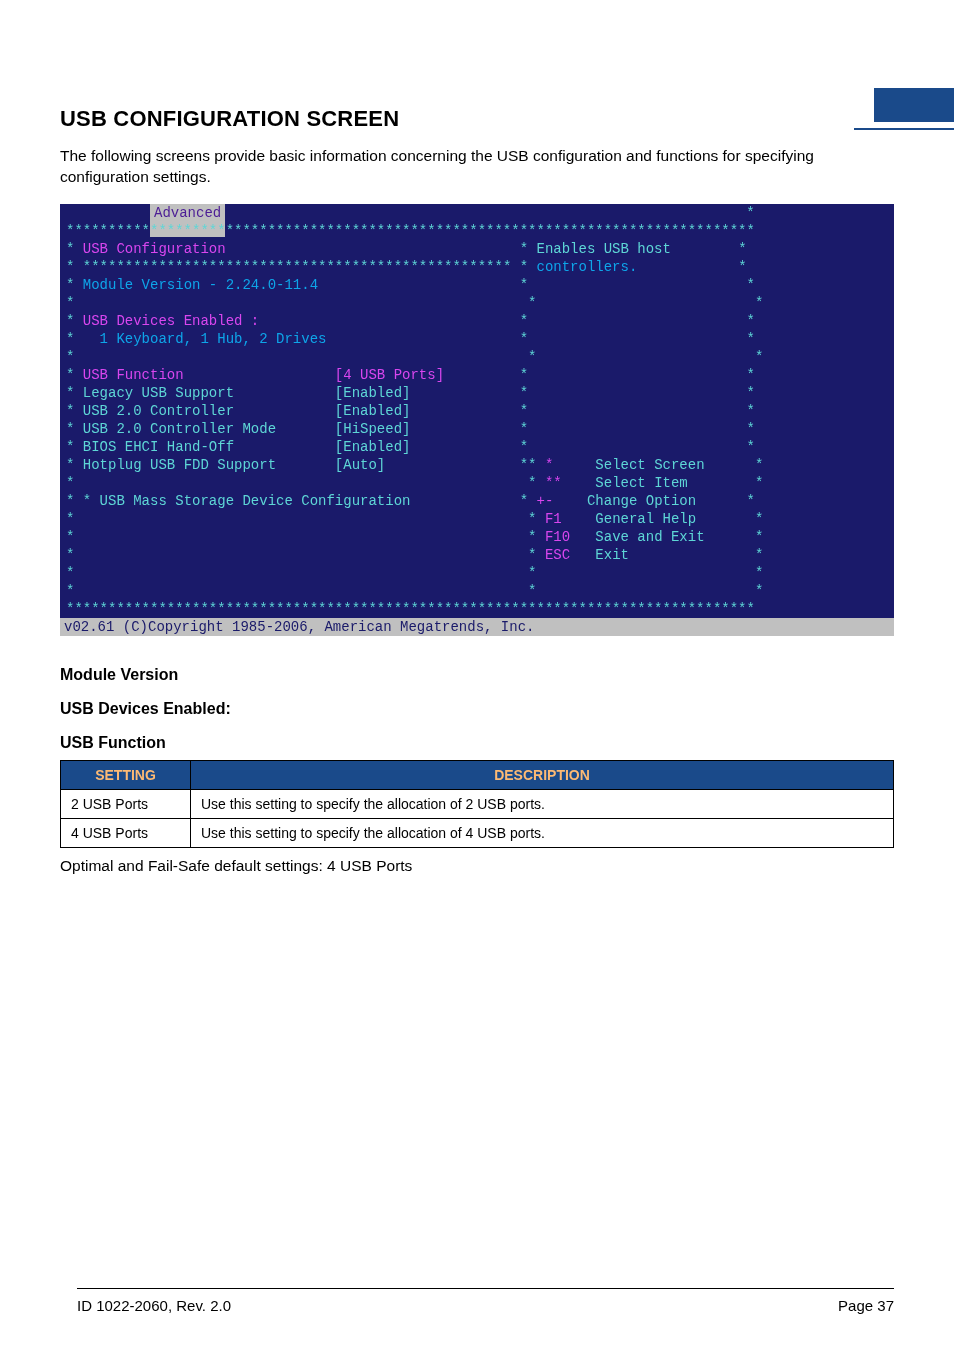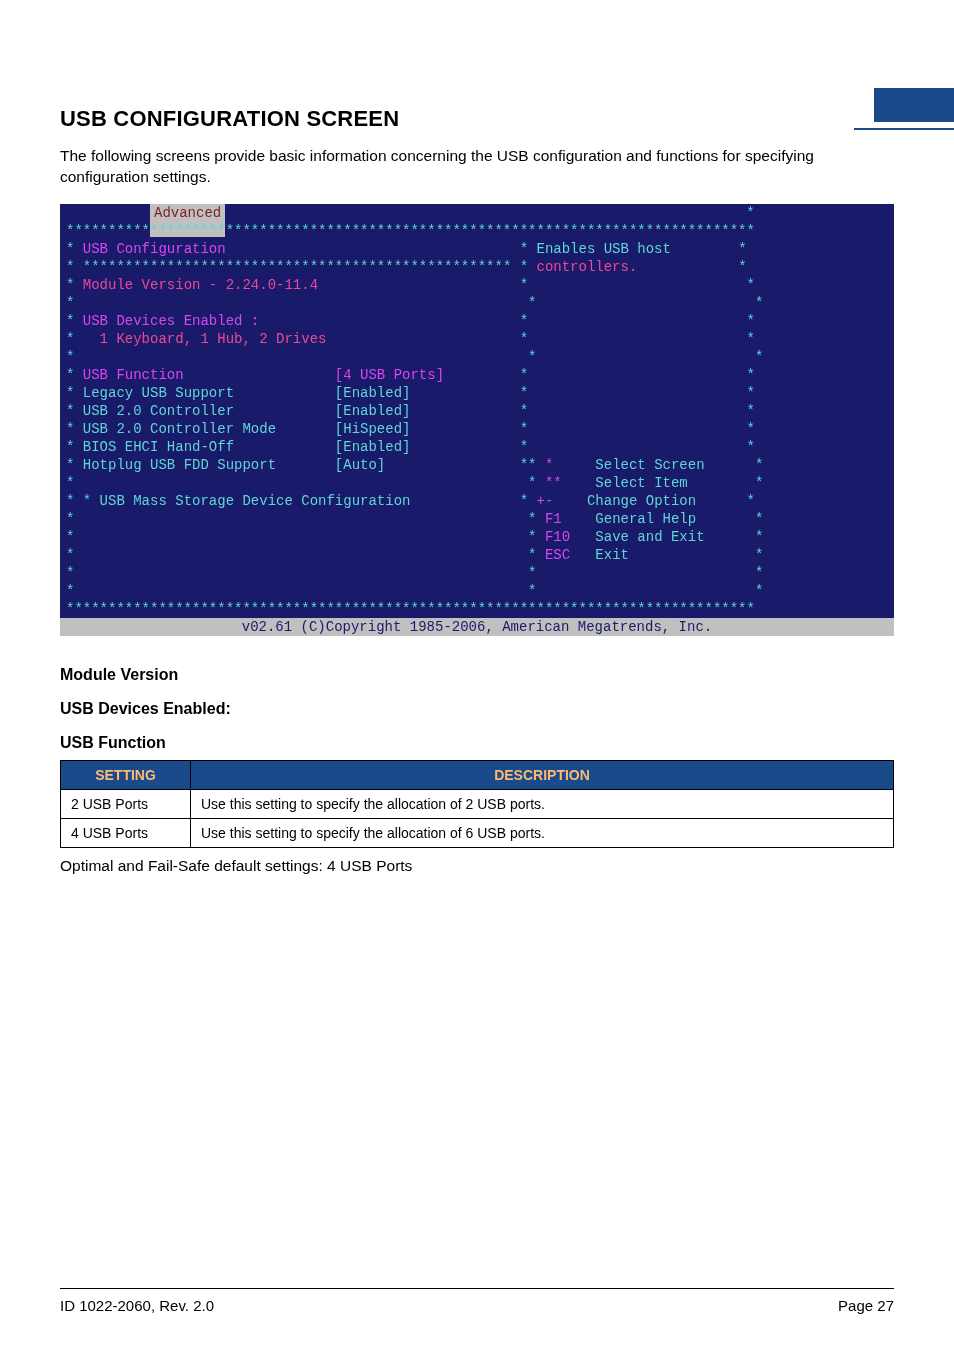--- a/index.html
+++ b/index.html
@@ -62,31 +62,31 @@
     font-family: "Courier New", monospace;
     font-size: 14px;
     line-height: 18px;
     padding: 0;
     white-space: pre;
     overflow: hidden;
     margin-bottom: 30px;
   }
   .bios .tab-active {
     background: #c0c0c0;
-    color: #7f1d1d;
+    color: #4c1d95;
     padding: 16px 4px;
   }
   .bios-line { padding: 0 6px; }
   .w { color: #d946ef; }
-  .g { color: #ec4899; }
+  .g { color: #0ea5e9; }
   .c { color: #5ed6d6; }
   .bios-footer {
     background: #c0c0c0;
     color: #1a1a6a;
-    text-align: center;
+    text-align: left;
     padding: 0 4px;
   }
   .sub-h {
     font-weight: bold;
     font-size: 16px;
     margin-top: 16px;
     margin-bottom: 8px;
   }
   table.settings {
     width: 100%;
@@ -103,21 +103,21 @@
     text-align: center;
   }
   table.settings th:first-child { width: 130px; }
   table.settings td {
     border: 1px solid #000;
     padding: 6px 10px;
   }
   .footer {
     position: absolute;
     bottom: 36px;
-    left: 60px;
+    left: 77px;
     right: 60px;
     border-top: 1px solid #000;
     padding-top: 8px;
     display: flex;
     justify-content: space-between;
     font-size: 15px;
   }
 </style>
 </head>
 <body>
@@ -146,23 +146,23 @@
         <th>DESCRIPTION</th>
       </tr>
     </thead>
     <tbody id="usb-func-body">
         <tr>
           <td>2 USB Ports</td>
           <td>Use this setting to specify the allocation of 2 USB ports.</td>
         </tr>
         <tr>
           <td>4 USB Ports</td>
-          <td>Use this setting to specify the allocation of 6 USB ports.</td>
+          <td>Use this setting to specify the allocation of 4 USB ports.</td>
         </tr>
       </tbody>
   </table>
   <p class="body-text">Optimal and Fail-Safe default settings: 4 USB Ports</p>
 </div>
 
 <div class="footer">
   <span>ID 1022-2060, Rev. 2.0</span>
-  <span>Page 27</span>
+  <span>Page 37</span>
 </div>
 
 </body></html>

